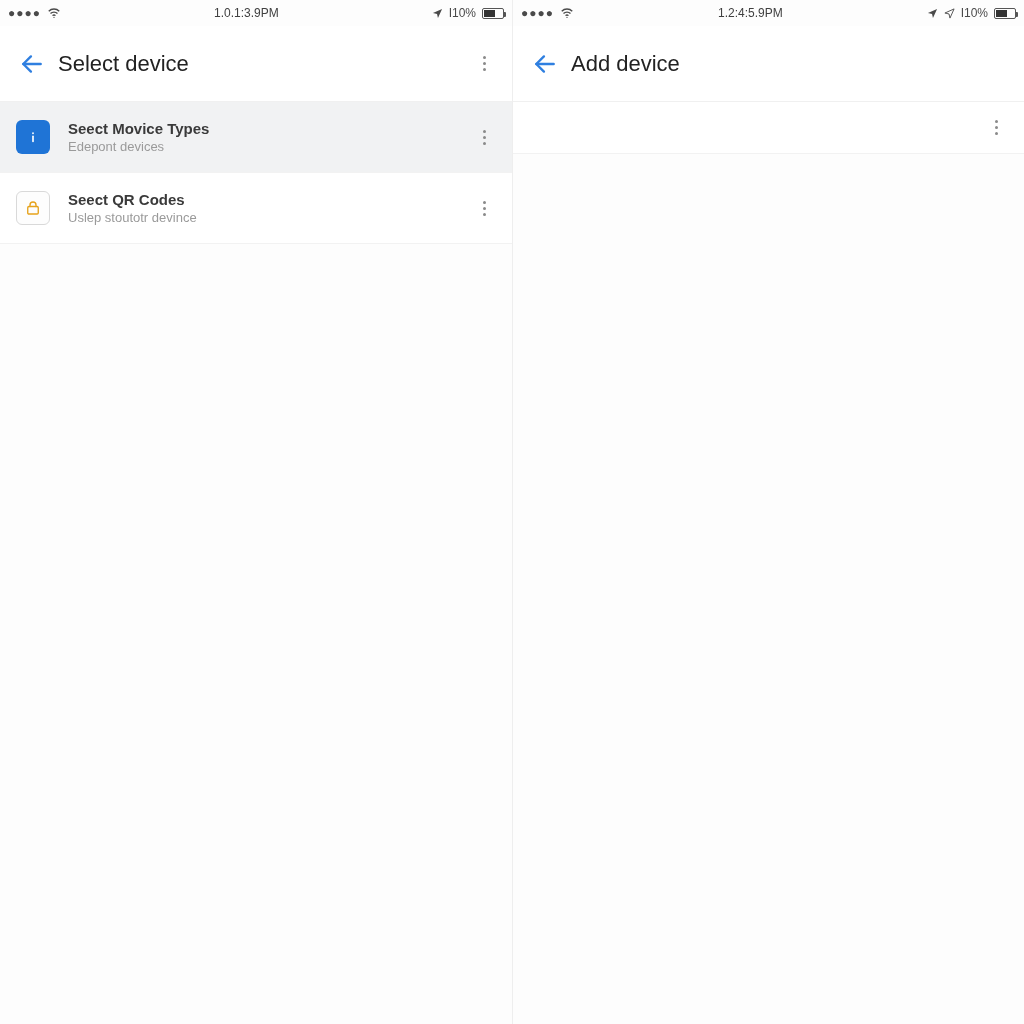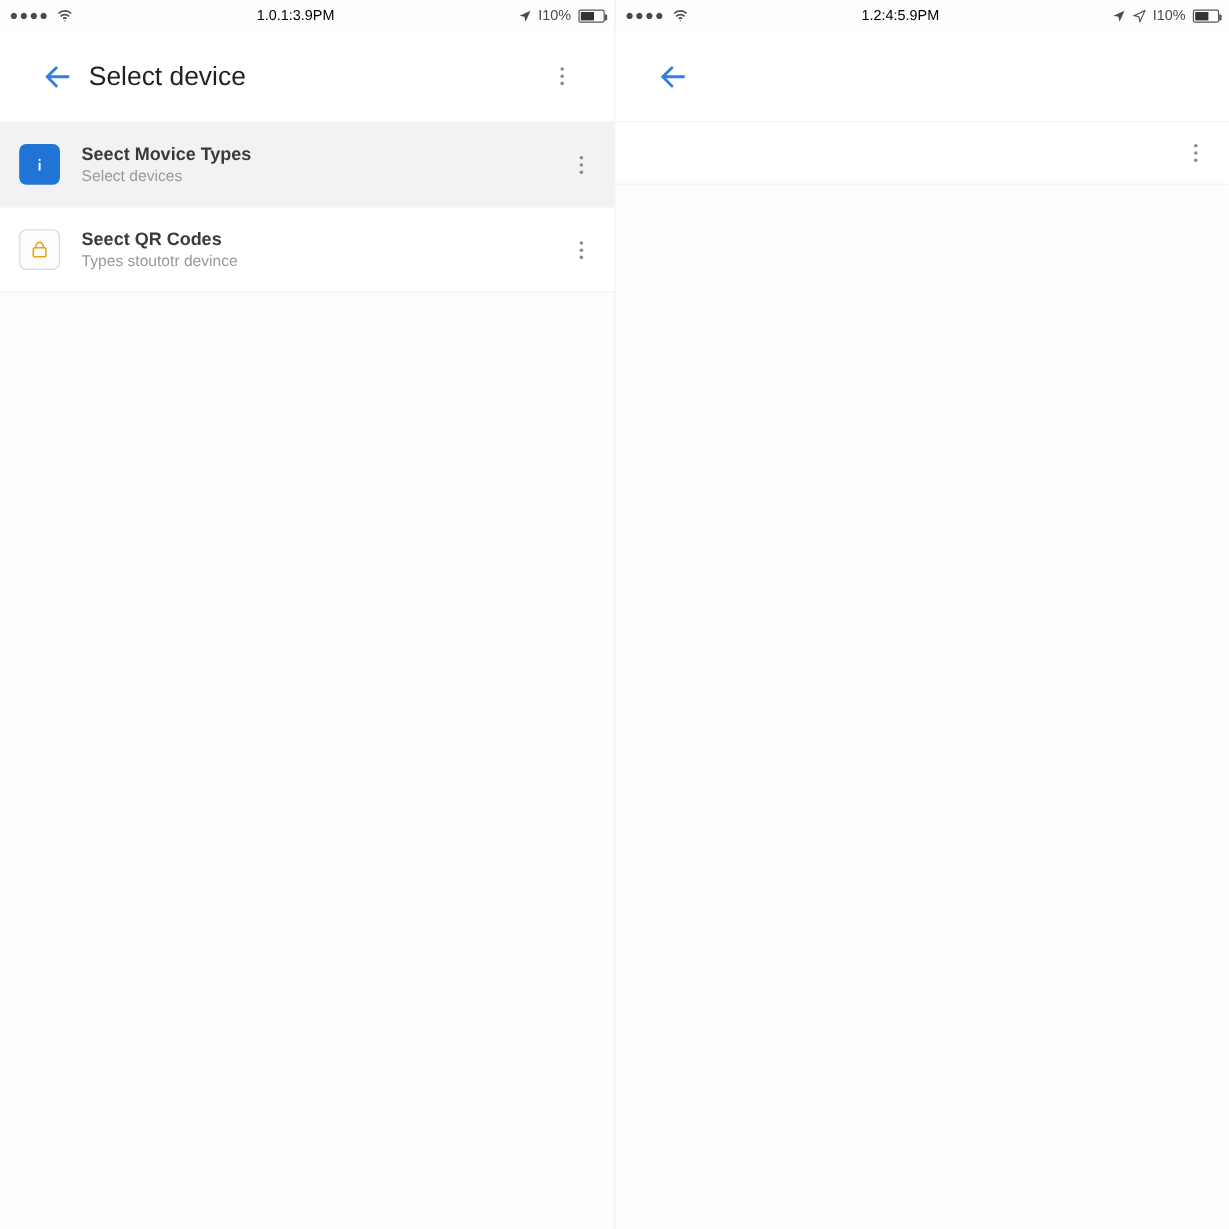--- a/index.html
+++ b/index.html
@@ -9,24 +9,24 @@
   .screen + .screen { border-left: 1px solid #eeeeee; }
 
   
   .statusbar { height: 26px; display: flex; align-items: center; justify-content: space-between; padding: 0 8px; font-size: 12px; color: #4a4a4a; }
   .sb-left, .sb-right { display: flex; align-items: center; gap: 6px; }
   .dots { letter-spacing: 1px; }
   .battery { display:inline-flex; align-items:center; gap:3px; }
   .battery-shell { width:22px; height:11px; border:1px solid #555; border-radius:2px; position:relative; display:inline-block; }
   .battery-shell::after { content:""; position:absolute; right:-3px; top:3px; width:2px; height:5px; background:#555; border-radius:0 1px 1px 0; }
   .battery-fill { position:absolute; left:1px; top:1px; bottom:1px; width:55%; background:#333; }
-  .sb-center { font-size:12px; color:#000000; }
+  .sb-center { font-size:12px; color:#404040; }
 
   
-  .header { height: 76px; display:flex; align-items:center; padding: 0 30px; border-bottom: 1px solid #f0f0f0; background:#ffffff; }
+  .header { height: 76px; display:flex; align-items:center; padding: 0 14px; border-bottom: 1px solid #f0f0f0; background:#ffffff; }
   .back-btn { width:36px; height:36px; display:flex; align-items:center; justify-content:center; color:#2f7fe0; }
   .back-btn svg { width:26px; height:26px; stroke:#2f7fe0; }
   .header-title { font-size:22px; color:#222; font-weight:400; margin-left:8px; flex:1; }
   .header-more { width:28px; height:36px; display:flex; align-items:center; justify-content:center; }
 
   
   .row { display:flex; padding: 18px 16px; background:#ffffff; border-bottom:1px solid #f2f2f2; }
   .row.highlight { background:#f1f2f3; }
   .row-icon { width:34px; height:34px; border-radius:6px; display:flex; align-items:center; justify-content:center; margin-right:18px; }
   .row-icon.blue { background:#1f74d6; }
@@ -98,41 +98,41 @@
     <div class="content">
       <div class="row highlight">
         <div class="row-icon blue">
           <svg viewBox="0 0 24 24" width="18" height="18" fill="none" stroke-width="2.2" stroke-linecap="round">
               <circle cx="12" cy="7" r="1.2" fill="#fff" stroke="none"></circle>
               <path d="M12 11v7"></path>
             </svg>
         </div>
         <div class="row-text">
           <div class="row-title">Seect Movice Types</div>
-          <div class="row-sub">Select devices</div>
+          <div class="row-sub">Edepont devices</div>
         </div>
         <div class="row-more">
           <div class="more-dots">
               <span></span>
               <span></span>
               <span></span>
             </div>
         </div>
       </div>
 
       <div class="row">
         <div class="row-icon outline">
           <svg viewBox="0 0 24 24" width="18" height="18" stroke-width="1.8" stroke-linecap="round" stroke-linejoin="round">
               <rect x="5" y="10" width="14" height="10" rx="1.5"></rect>
               <path d="M8 10V8a4 4 0 0 1 8 0v2"></path>
             </svg>
         </div>
         <div class="row-text">
           <div class="row-title">Seect QR Codes</div>
-          <div class="row-sub">Types stoutotr devince</div>
+          <div class="row-sub">Uslep stoutotr devince</div>
         </div>
         <div class="row-more">
           <div class="more-dots">
               <span></span>
               <span></span>
               <span></span>
             </div>
         </div>
       </div>
     </div>
@@ -166,20 +166,21 @@
       </div>
     </div>
 
     <div class="header">
       <div class="back-btn">
         <svg viewBox="0 0 24 24" fill="none" stroke-width="2.2" stroke-linecap="round" stroke-linejoin="round">
             <path d="M20 12H4"></path>
             <path d="M11 5l-7 7 7 7"></path>
           </svg>
       </div>
+      <div class="header-title">Add device</div>
     </div>
 
     <div class="content">
 
       <div class="row noicon">
         <div class="row-text">
           <div class="row-title"></div>
           <div class="row-sub"></div>
         </div>
         <div class="row-more">

